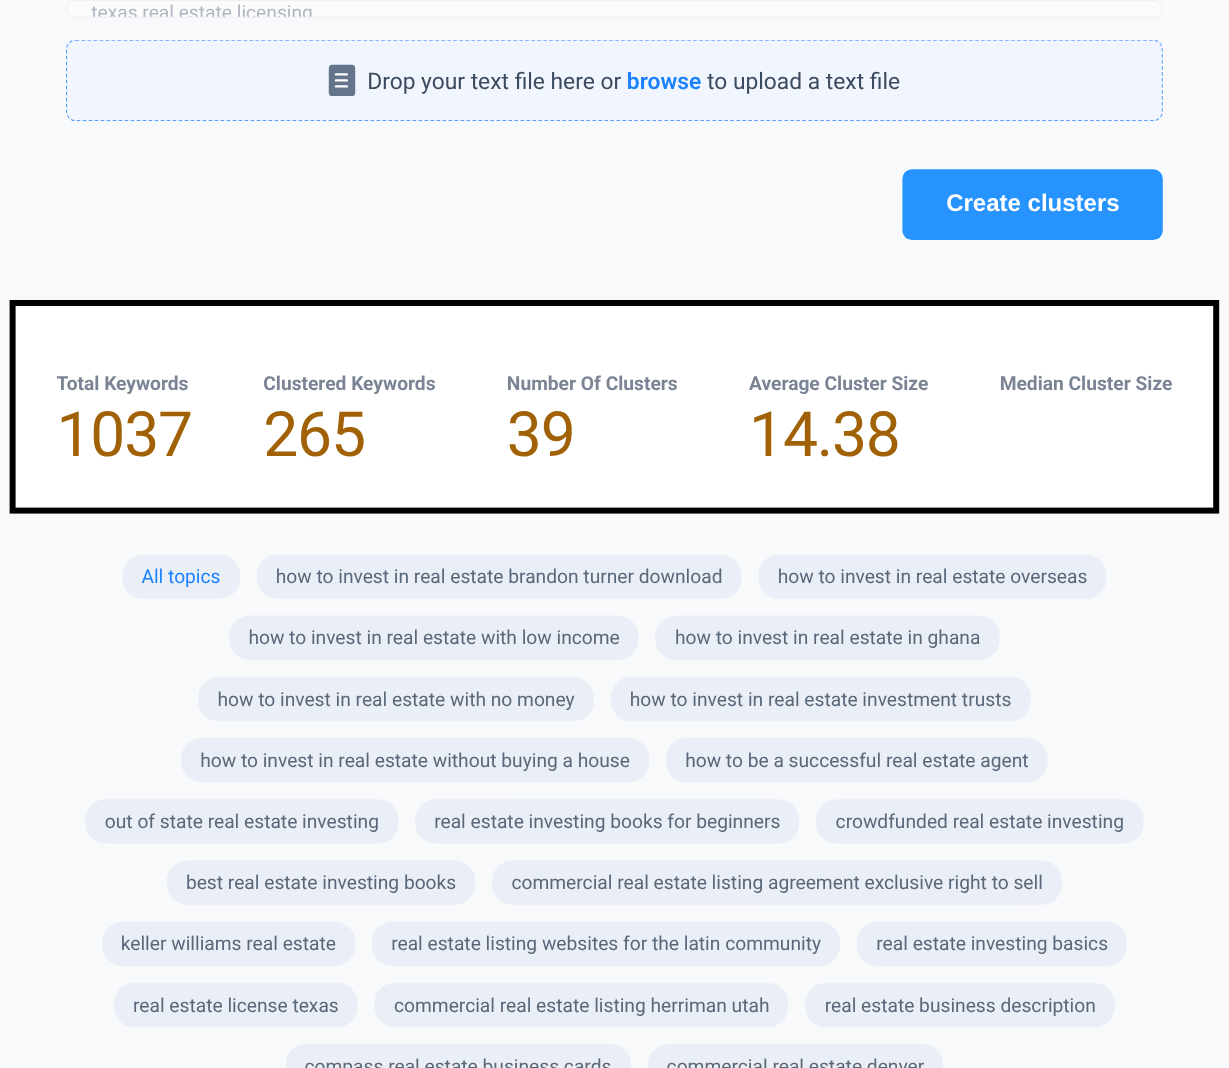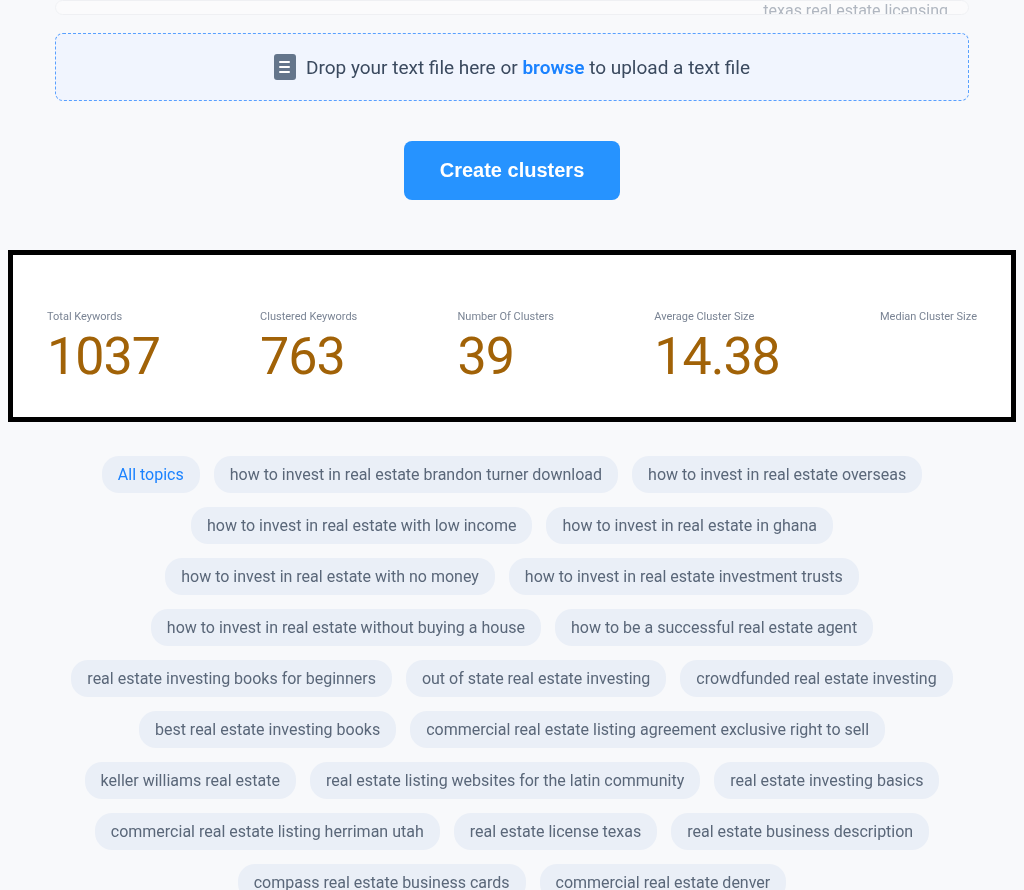--- a/index.html
+++ b/index.html
@@ -15,21 +15,20 @@
     .text-input-partial {
       background: #fff;
       border: 1px solid #e5e7ea;
       border-radius: 8px;
       padding: 0 20px 8px;
       color: #5a677a;
       font-size: 16px;
       opacity: 0.45;
       height: 15px;
       overflow: hidden;
-      text-align: right;
     }
     .dropzone {
       margin-top: 18px;
       background: #f1f5fe;
       border: 1.6px dashed #58a0ff;
       border-radius: 8px;
       padding: 20px 10px;
       display: flex;
       align-items: center;
       justify-content: center;
@@ -68,21 +67,21 @@
       color: #3b4a5f;
       font-size: 19px;
     }
     .dropzone-text .browse {
       color: #1a82ff;
       font-weight: 600;
       cursor: pointer;
     }
     .create-btn-wrap {
       display: flex;
-      justify-content: center;
+      justify-content: flex-end;
       margin-top: 40px;
     }
     .create-btn {
       background: #2693ff;
       color: #fff;
       border: none;
       border-radius: 8px;
       padding: 18px 36px;
       font-size: 20px;
       font-weight: 700;
@@ -97,22 +96,22 @@
     .stats-row {
       display: flex;
       justify-content: space-between;
     }
     .stat {
       display: flex;
       flex-direction: column;
     }
     .stat-label {
       color: #7a8494;
-      font-size: 11px;
-      font-weight: 400;
+      font-size: 16px;
+      font-weight: 700;
       margin-bottom: 8px;
     }
     .stat-value {
       color: #a16207;
       font-size: 52px;
       font-weight: 400;
       line-height: 1;
       letter-spacing: -1px;
     }
     .tags-section {
@@ -158,21 +157,21 @@
 </div>
 
 <div class="stats-frame">
   <div class="stats-row" id="stats-row">
       <div class="stat">
         <div class="stat-label">Total Keywords</div>
         <div class="stat-value">1037</div>
       </div>
       <div class="stat">
         <div class="stat-label">Clustered Keywords</div>
-        <div class="stat-value">763</div>
+        <div class="stat-value">265</div>
       </div>
       <div class="stat">
         <div class="stat-label">Number Of Clusters</div>
         <div class="stat-value">39</div>
       </div>
       <div class="stat">
         <div class="stat-label">Average Cluster Size</div>
         <div class="stat-value">14.38</div>
       </div>
       <div class="stat">
@@ -184,26 +183,26 @@
 <div class="tags-section" id="tags-section">
     <div class="tag active">All topics</div>
     <div class="tag">how to invest in real estate brandon turner download</div>
     <div class="tag">how to invest in real estate overseas</div>
     <div class="tag">how to invest in real estate with low income</div>
     <div class="tag">how to invest in real estate in ghana</div>
     <div class="tag">how to invest in real estate with no money</div>
     <div class="tag">how to invest in real estate investment trusts</div>
     <div class="tag">how to invest in real estate without buying a house</div>
     <div class="tag">how to be a successful real estate agent</div>
+    <div class="tag">out of state real estate investing</div>
     <div class="tag">real estate investing books for beginners</div>
-    <div class="tag">out of state real estate investing</div>
     <div class="tag">crowdfunded real estate investing</div>
     <div class="tag">best real estate investing books</div>
     <div class="tag">commercial real estate listing agreement exclusive right to sell</div>
     <div class="tag">keller williams real estate</div>
     <div class="tag">real estate listing websites for the latin community</div>
     <div class="tag">real estate investing basics</div>
+    <div class="tag">real estate license texas</div>
     <div class="tag">commercial real estate listing herriman utah</div>
-    <div class="tag">real estate license texas</div>
     <div class="tag">real estate business description</div>
     <div class="tag">compass real estate business cards</div>
     <div class="tag">commercial real estate denver</div>
   </div>
 
 </body></html>

